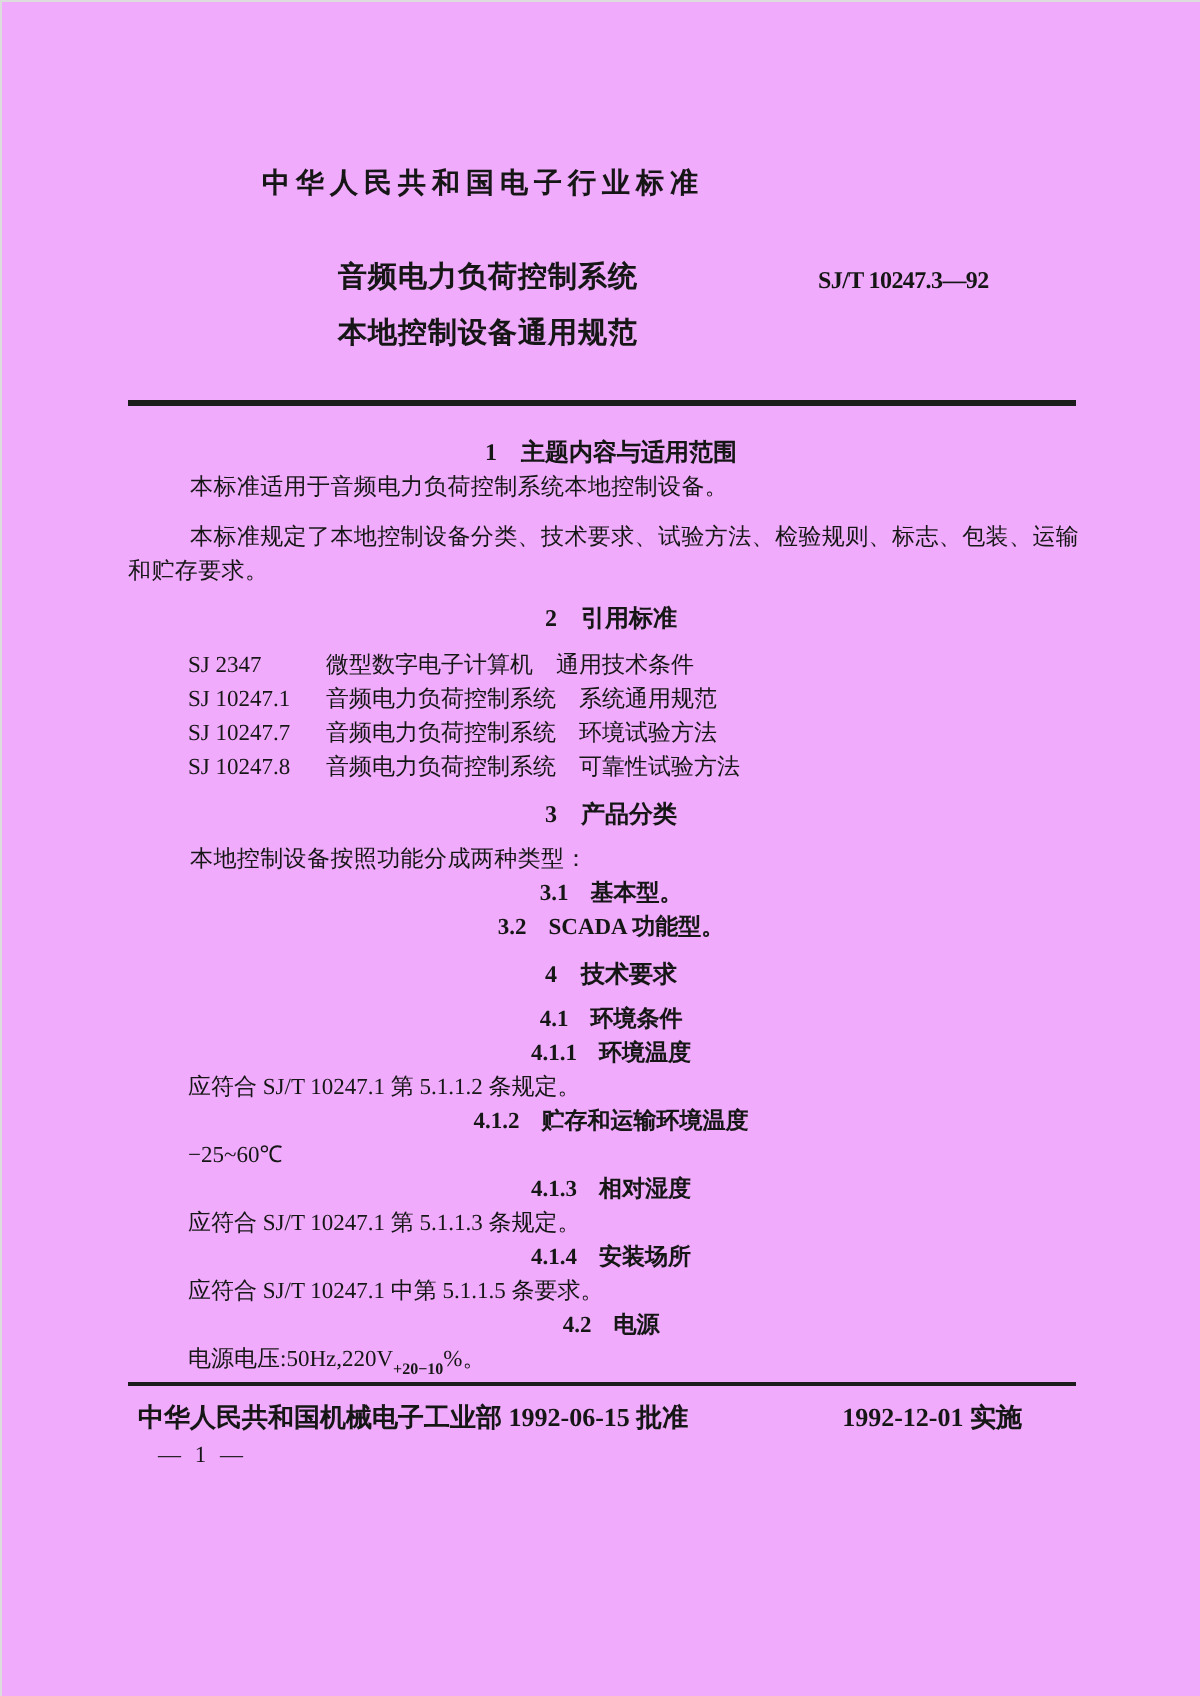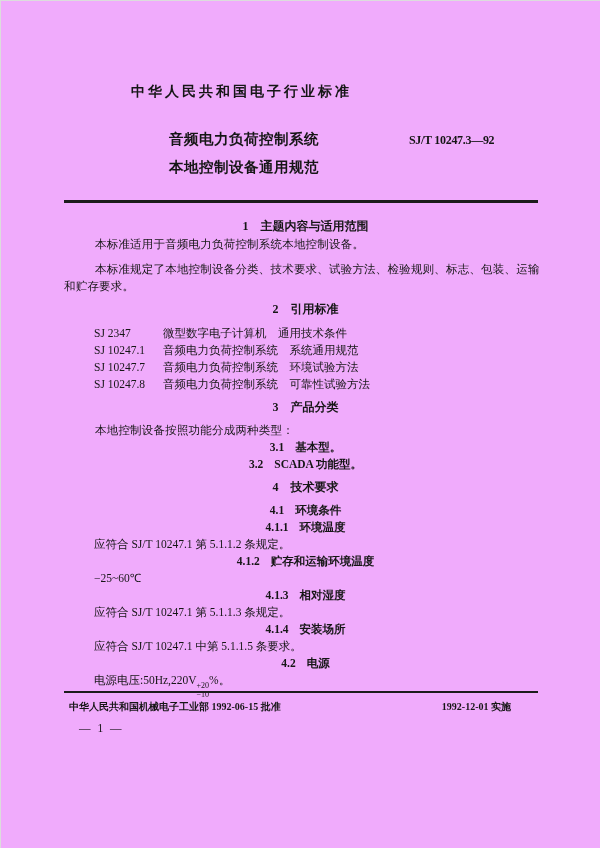--- a/index.html
+++ b/index.html
@@ -47,33 +47,33 @@
   .clause { font-weight: bold; padding-left: 7px; text-align: center; }
   .clause .cnum { margin-right: 11px; }
   .ctext { padding-left: 30px; }
   .ref { padding-left: 30px; }
   .ref-code { display: inline-block; width: 69px; }
   .mt8  { margin-top: 8px !important; }
   .mt6  { margin-top: 6px !important; }
   .mt1  { margin-top: 1px !important; }
   .mt7  { margin-top: 7px !important; }
   .tol {
-    display: inline-flex; flex-direction: column;
-    font-size: 8px; line-height: 8.5px; font-weight: normal;
+    display: inline-flex; flex-direction: row;
+    font-size: 8px; line-height: 8.5px; font-weight: bold;
     vertical-align: -4px; letter-spacing: 0;
   }
   
   .rule-bottom {
     position: absolute; top: 690px; left: 63px; width: 474px;
     height: 2px; background: #1c1c1c;
   }
   .footer-row {
     position: absolute; top: 699px; left: 68px; width: 442px;
     display: flex; justify-content: space-between;
-    font-size: 10px; font-weight: bold; white-space: nowrap;
+    font-size: 13px; font-weight: bold; white-space: nowrap;
   }
   .page-num {
     position: absolute; top: 721px; left: 78px;
     font-size: 11.5px; letter-spacing: 2px;
   }
 </style>
 </head>
 <body>
 
 <div class="page">

